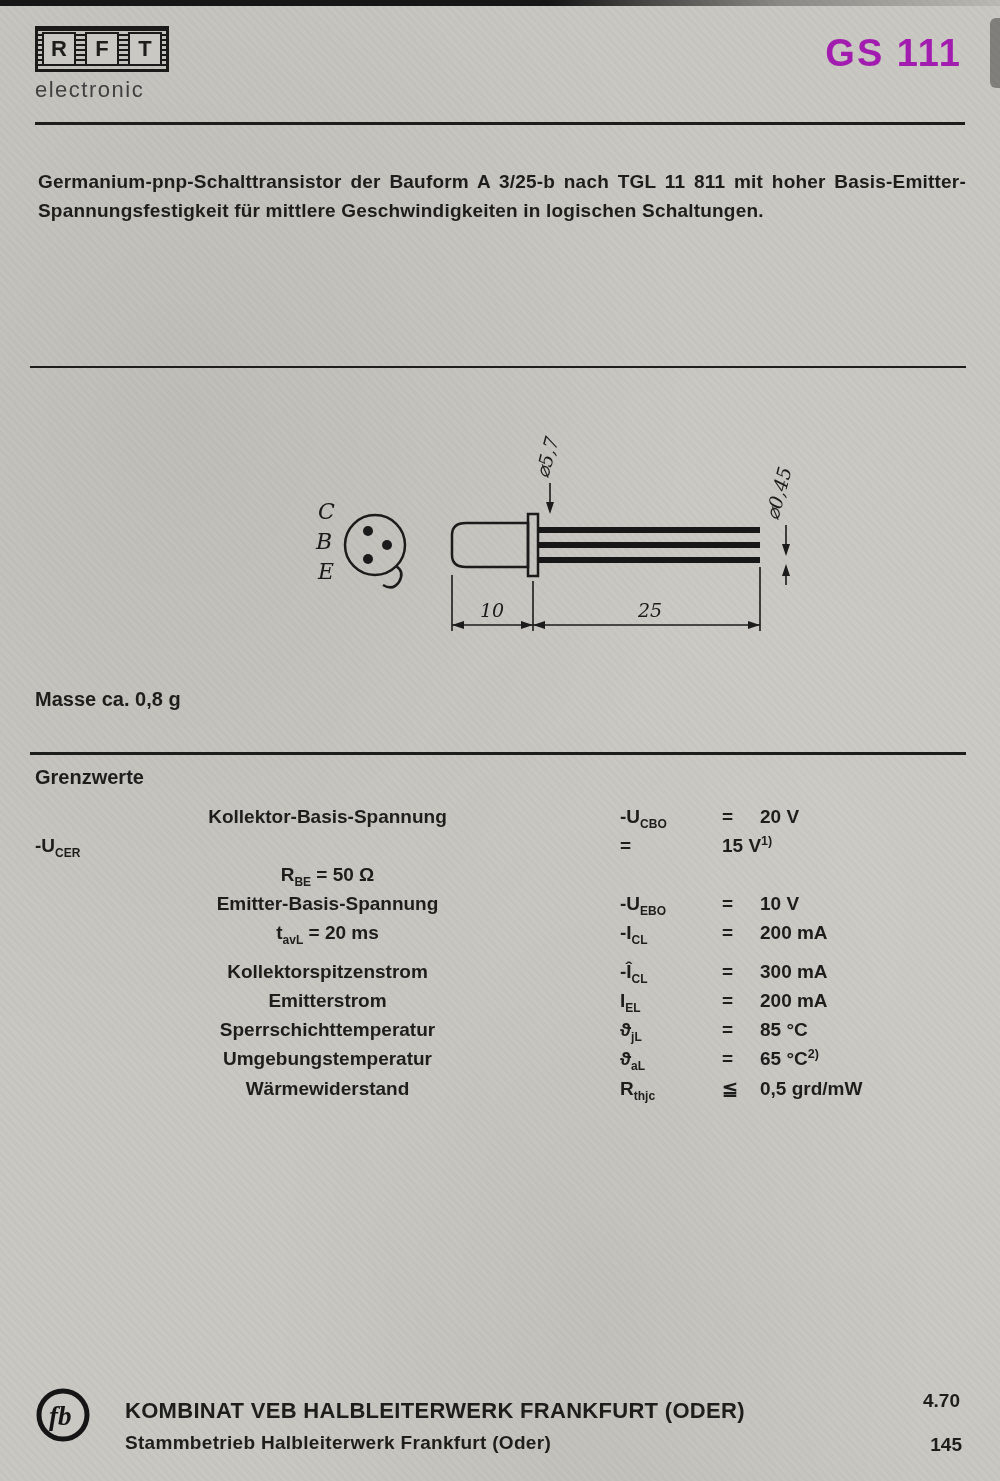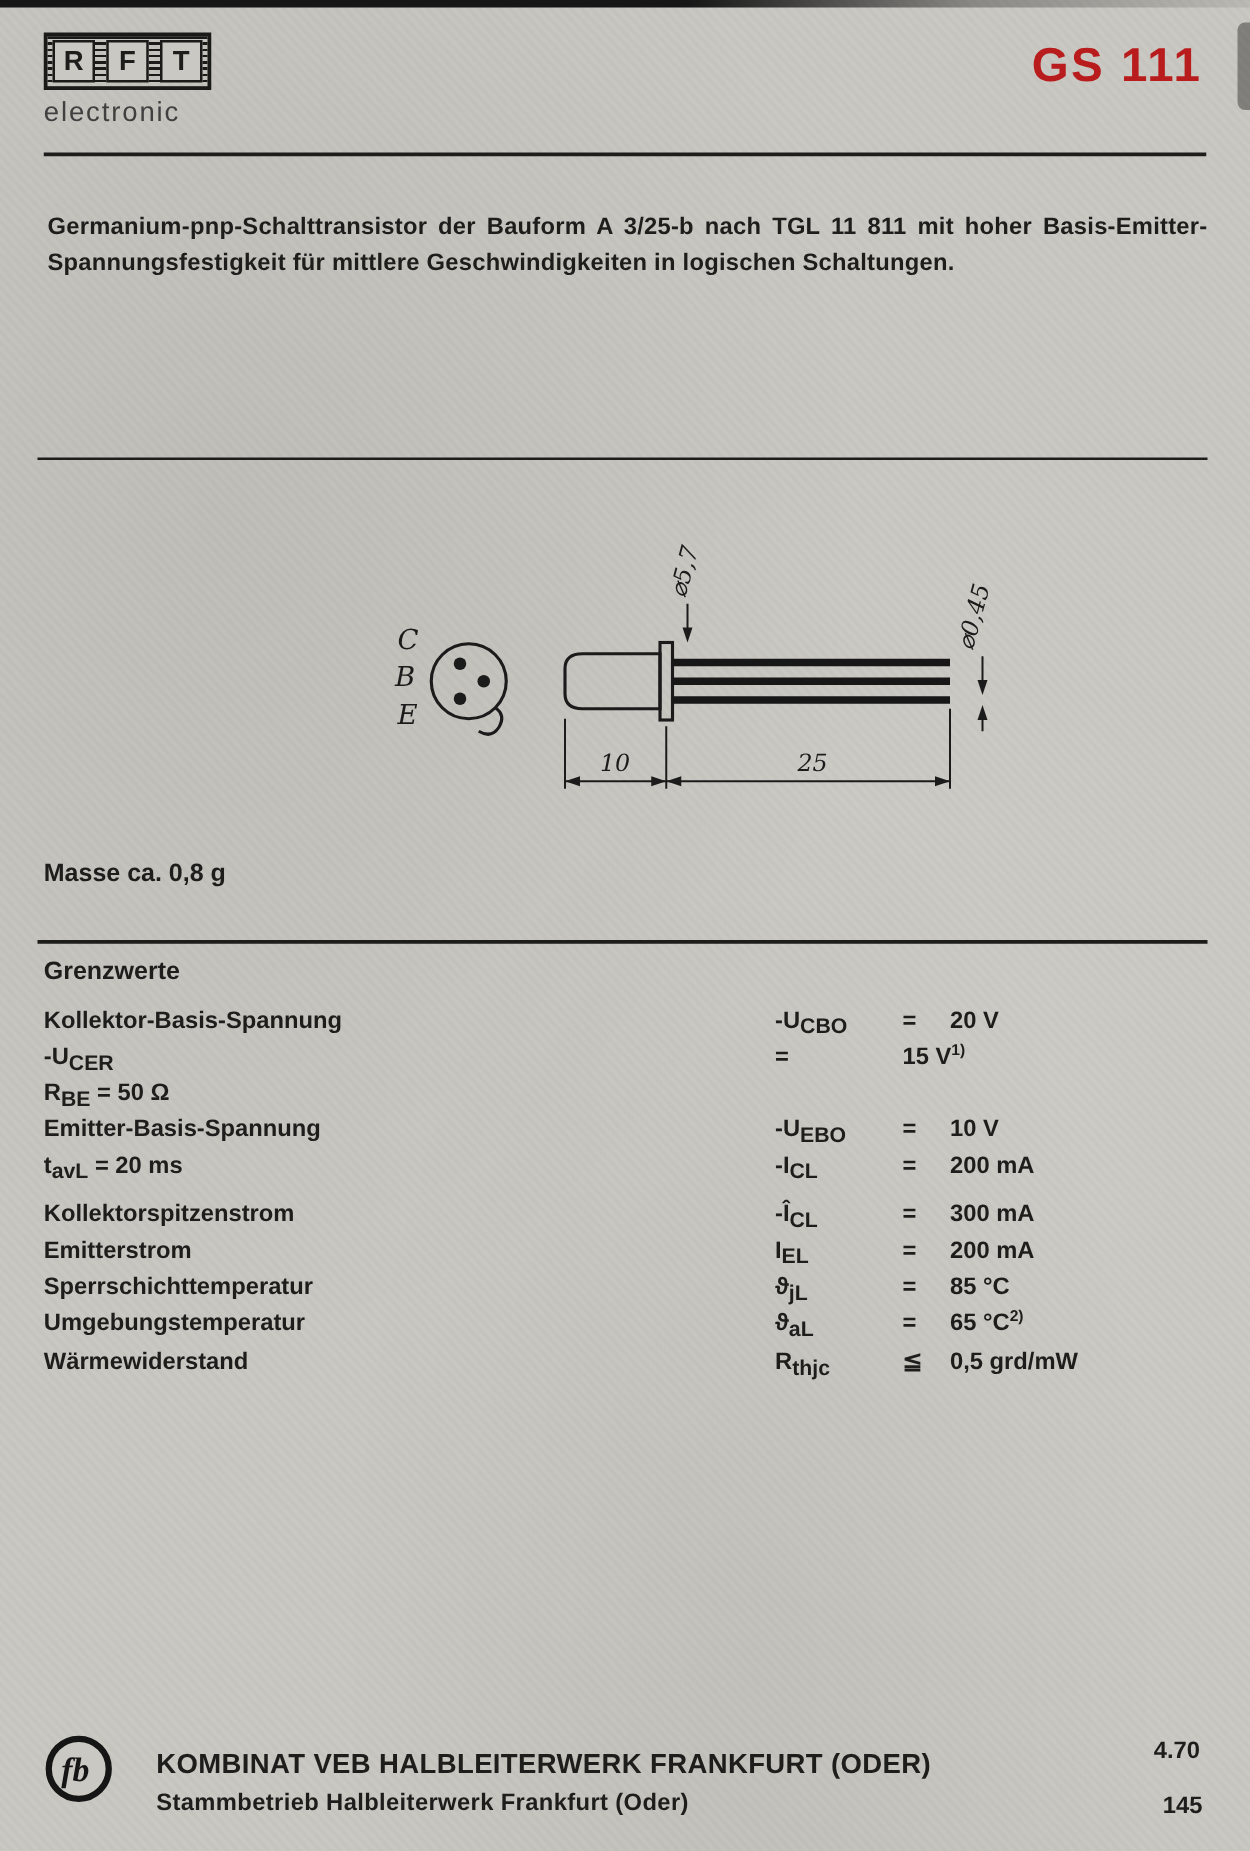--- a/index.html
+++ b/index.html
@@ -38,21 +38,21 @@
   }
   .brand-letter{
     display:inline-block;width:30px;height:30px;
     background:#cac8c3;border:2px solid #1a1a18;
     font-weight:bold;font-size:22px;text-align:center;line-height:29px;
   }
   .brand-dash{width:9px;height:30px;}
   .brand-sub{font-size:22px;letter-spacing:1.5px;margin-top:5px;color:#404040;}
   .part-number{
     position:absolute;right:38px;top:32px;
-    font-size:38px;font-weight:bold;letter-spacing:2px;color:#b91c1c;
+    font-size:38px;font-weight:bold;letter-spacing:2px;color:#a21caf;
   }
 
   .hr{position:absolute;background:#1d1d1b;}
   .hr1{left:35px;top:122px;width:930px;height:3px;}
   .hr2{left:30px;top:366px;width:936px;height:2px;}
   .hr3{left:30px;top:752px;width:936px;height:3px;}
 
   .description{
     position:absolute;left:38px;top:148px;width:928px;
     font-size:19px;line-height:1.55;font-weight:700;
@@ -69,25 +69,25 @@
   .pin{font-family:"DejaVu Serif",serif;font-style:italic;font-size:22px;fill:#1b1b1b;}
   .dim{font-family:"DejaVu Serif",serif;font-style:italic;font-size:19px;fill:#1b1b1b;}
 
   .mass-note{position:absolute;left:35px;top:688px;font-size:20px;font-weight:700;}
 
   .limits-title{position:absolute;left:35px;top:766px;font-size:20px;font-weight:700;}
 
   .limits{position:absolute;left:35px;top:806px;width:930px;font-size:19px;font-weight:700;}
   .lrow{display:grid;grid-template-columns:585px 102px 38px 1fr;height:29px;align-items:baseline;}
   .lrow.gap-top{margin-top:10px;}
-  .llabel{white-space:nowrap;}
+  .llabel{white-space:nowrap;text-align:center;}
   .lsym{white-space:nowrap;}
   .lrel{}
   .lval{white-space:nowrap;}
-  sub{font-size:17px;line-height:0;font-weight:700;}
+  sub{font-size:12px;line-height:0;font-weight:700;}
   sup{font-size:12.5px;line-height:0;font-weight:700;}
 
   
   .footer-logo{position:absolute;left:33px;top:1385px;width:60px;height:60px;}
   .footer-line1{position:absolute;left:125px;top:1398px;font-size:22px;font-weight:700;letter-spacing:0.3px;}
   .footer-line2{position:absolute;left:125px;top:1432px;font-size:19px;font-weight:700;letter-spacing:0.3px;}
   .footer-issue{position:absolute;right:40px;top:1390px;font-size:19px;font-weight:700;}
   .footer-page{position:absolute;right:38px;top:1434px;font-size:19px;font-weight:700;}
 </style>
 </head>

